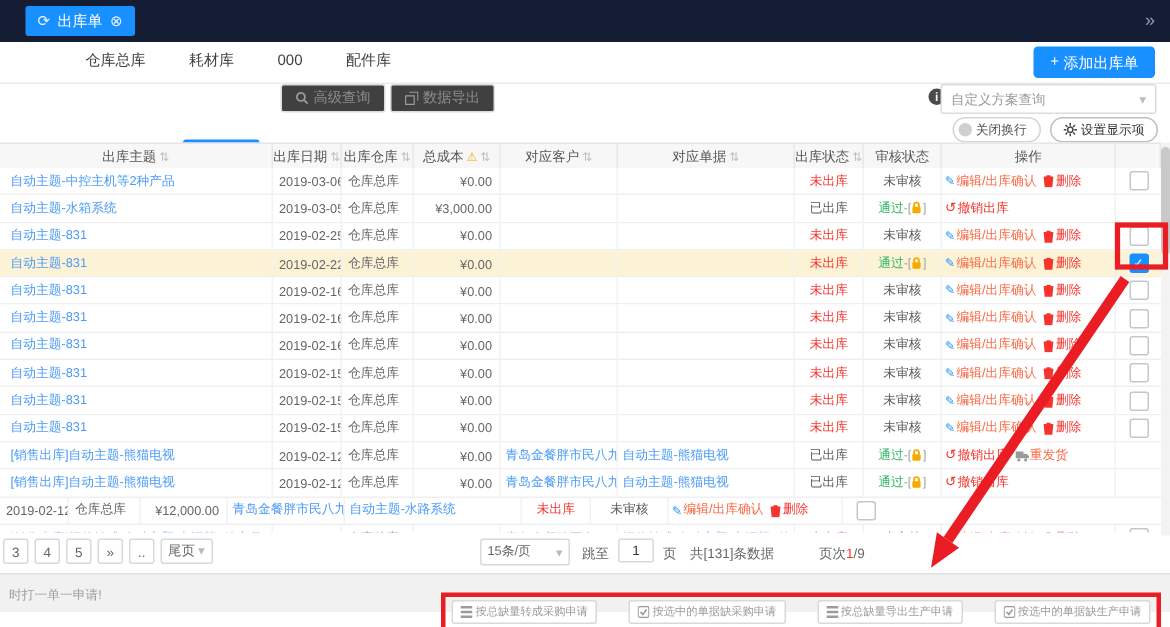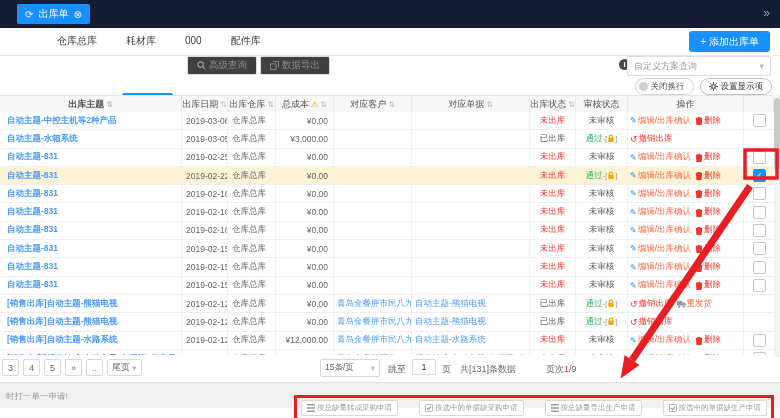--- a/index.html
+++ b/index.html
@@ -41,21 +41,21 @@
     border-top:1px solid #e6e6e6;border-bottom:1px solid #e6e6e6;display:flex;box-sizing:content-box;}
   .hc{display:flex;align-items:center;justify-content:center;font-size:9px;color:#555;
     border-right:1px solid #e8e8e8;box-sizing:border-box;gap:2px;overflow:hidden;white-space:nowrap;}
   .sort{color:#bfbfbf;font-size:8px;}
   .warn{color:var(--lock-orange);font-size:8px;}
   .tbody{position:absolute;top:112px;left:0;width:774px;}
   .row{display:flex;height:17.3px;border-bottom:1px solid #efefef;align-items:center;background:#fff;}
   .row.hl{background:var(--highlight-row);}
   .cell{height:100%;display:flex;align-items:center;border-right:1px solid #f2f2f2;box-sizing:border-box;
     font-size:8.5px;color:#666;overflow:hidden;white-space:nowrap;}
-  .c-subject{width:182px;font-weight:bold;} .cell.c-subject{padding-left:7px;}
+  .c-subject{width:182px;} .cell.c-subject{padding-left:7px;}
   .c-date{width:46px;} .cell.c-date{padding-left:4px;}
   .c-wh{width:48px;} .cell.c-wh{padding-left:4px;}
   .c-cost{width:58px;} .cell.c-cost{justify-content:flex-end;padding-right:5px;}
   .c-cust{width:78px;} .cell.c-cust{padding-left:3px;}
   .c-doc{width:118px;} .cell.c-doc{padding-left:3px;}
   .c-outst{width:46px;} .cell.c-outst{justify-content:center;}
   .c-audit{width:52px;} .cell.c-audit{justify-content:center;text-align:right;}
   .c-ops{width:116px;} .cell.c-ops{padding-left:2px;}
   .c-sel{width:30px;} .cell.c-sel{justify-content:center;border-right:none;}
   .lnk{color:var(--link-blue);text-decoration:none;cursor:pointer;}
@@ -578,23 +578,20 @@
         </div>
     <div class="cell c-ops">
           <span class="op op-del">
             <span class="ic ic-undo">↺</span>
             <span>撤销出库</span>
           </span>
         </div>
     <div class="cell c-sel"></div>
   </div>
       <div class="row ">
-    <div class="cell c-subject">
-          <a class="lnk">[销售出库]自动主题-水路系统</a>
-        </div>
     <div class="cell c-date">2019-02-12</div>
     <div class="cell c-wh">仓库总库</div>
     <div class="cell c-cost">¥12,000.00</div>
     <div class="cell c-cust">
           <a class="lnk">青岛金餐胖市民八九</a>
         </div>
     <div class="cell c-doc">
           <a class="lnk">自动主题-水路系统</a>
         </div>
     <div class="cell c-outst">

